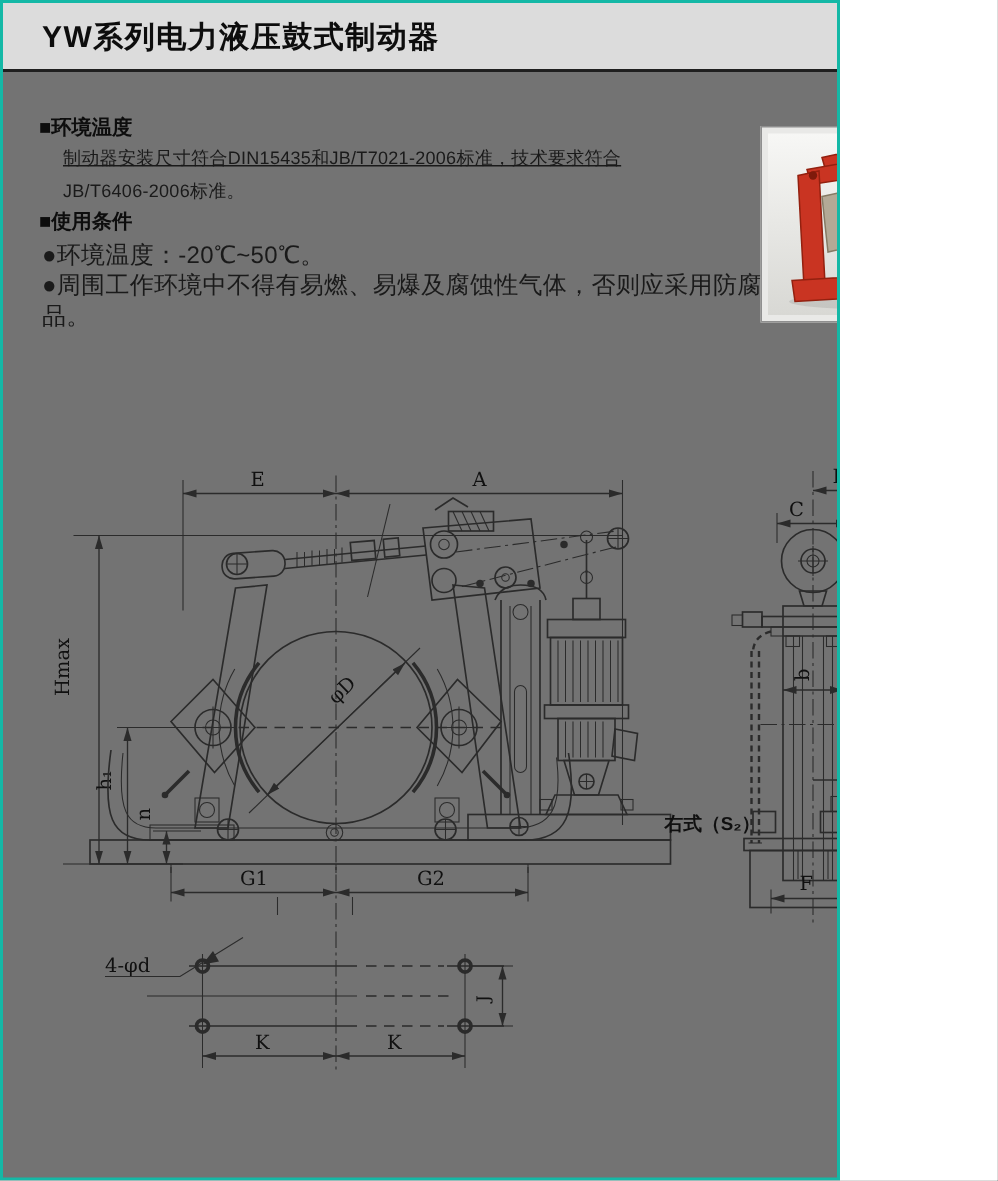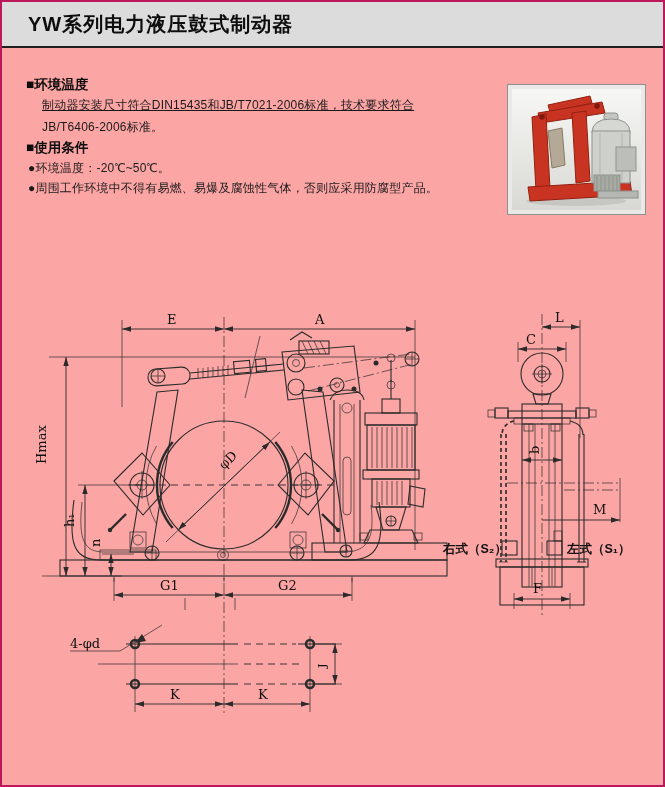--- a/index.html
+++ b/index.html
@@ -1,39 +1,39 @@
 <!DOCTYPE html>
 <html><head>
 <meta charset="utf-8">
 <style>
   html,body{margin:0;padding:0;background:#ffffff;}
   .page{
     position:relative;
-    width:665px;height:787px;
+    width:560px;height:787px;
     box-sizing:border-box;
-    border:2px solid #be185d;
-    background:#fca5a5;
+    border:2px solid #14b8a6;
+    background:#737373;
     font-family:"Liberation Sans",sans-serif;
     color:#111;
     overflow:hidden;
   }
   .header{
     position:absolute;left:0;top:0;right:0;height:46px;
     background:#dcdcdc;
     border-bottom:2px solid #1f1f1f;
     display:flex;align-items:center;
     padding-left:26px;box-sizing:border-box;
   }
   .header .title{
     font-size:20px;font-weight:bold;letter-spacing:1px;color:#0d0d0d;
   }
   .abs{position:absolute;}
   .sec-heading{font-size:13.5px;font-weight:bold;color:#0d0d0d;}
   .body-line{font-size:12px;color:#1a1a1a;letter-spacing:0.2px;}
-  .bullet-line{font-size:12px;color:#1a1a1a;letter-spacing:0.2px;}
+  .bullet-line{font-size:16px;color:#1a1a1a;letter-spacing:0.2px;}
   #photo-box{
     left:505px;top:82px;width:139px;height:131px;
     border:1px solid #8f8f8f;
     background:#e9e9e7;
     box-sizing:border-box;
     padding:4px;
   }
   #photo-inner{
     width:100%;height:100%;
     background:linear-gradient(#f7f7f5,#d8d8d4);

